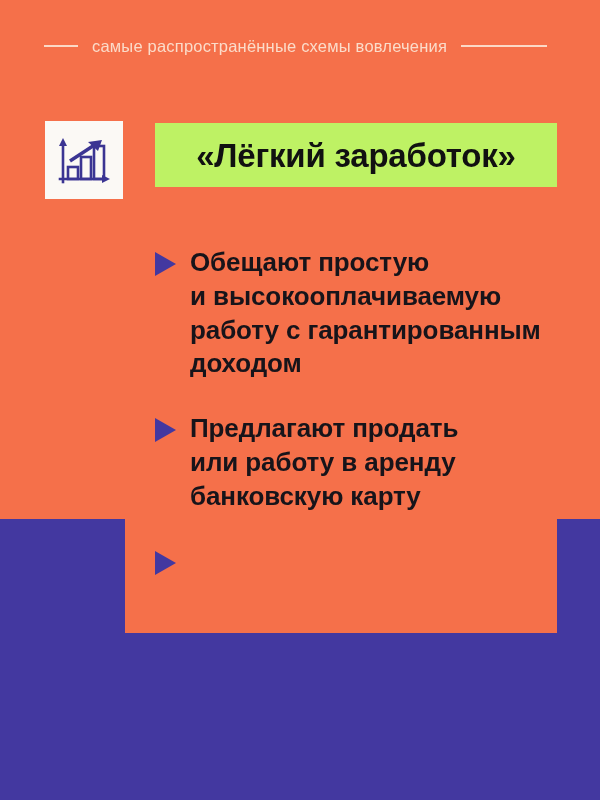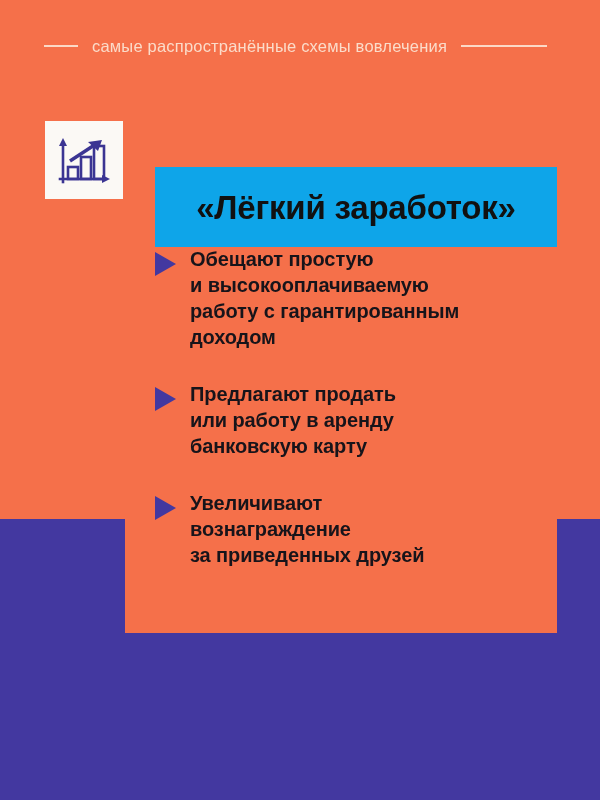--- a/index.html
+++ b/index.html
@@ -81,26 +81,25 @@
     justify-content: center;
   }
   .icon-tile svg { display: block; }
 
   
   .title-plate {
     position: absolute;
     left: 155px;
     top: 123px;
     width: 402px;
-    height: 80px;
-    background: #0ea5e9;
+    height: 64px;
+    background: #bef264;
     display: flex;
     align-items: center;
     justify-content: center;
-    margin-top: 44px;
   }
   .title-text {
     font-size: 33px;
     font-weight: 700;
     color: #111111;
     letter-spacing: -0.2px;
     white-space: nowrap;
     line-height: 1;
   }
 
@@ -123,21 +122,21 @@
     flex: 0 0 auto;
     width: 0;
     height: 0;
     border-top: 12px solid transparent;
     border-bottom: 12px solid transparent;
     border-left: 21px solid #4338A0;
     margin-top: 6px;
     margin-right: 14px;
   }
   .bullet-text {
-    font-size: 20px;
+    font-size: 26px;
     font-weight: 600;
     color: #17141A;
     line-height: 1.30;
     letter-spacing: -0.1px;
     white-space: pre-line;
   }
 </style>
 </head>
 <body>
 
@@ -194,20 +193,17 @@
 
     <div class="bullet-row">
       <span class="tri"></span>
       <span class="bullet-text">Предлагают продать
 или работу в аренду
 банковскую карту</span>
     </div>
 
     <div class="bullet-row">
       <span class="tri"></span>
-      <span class="bullet-text">Увеличивают
-вознаграждение
-за приведенных друзей</span>
     </div>
 
   </div>
 
 </div>
 
 </body></html>

